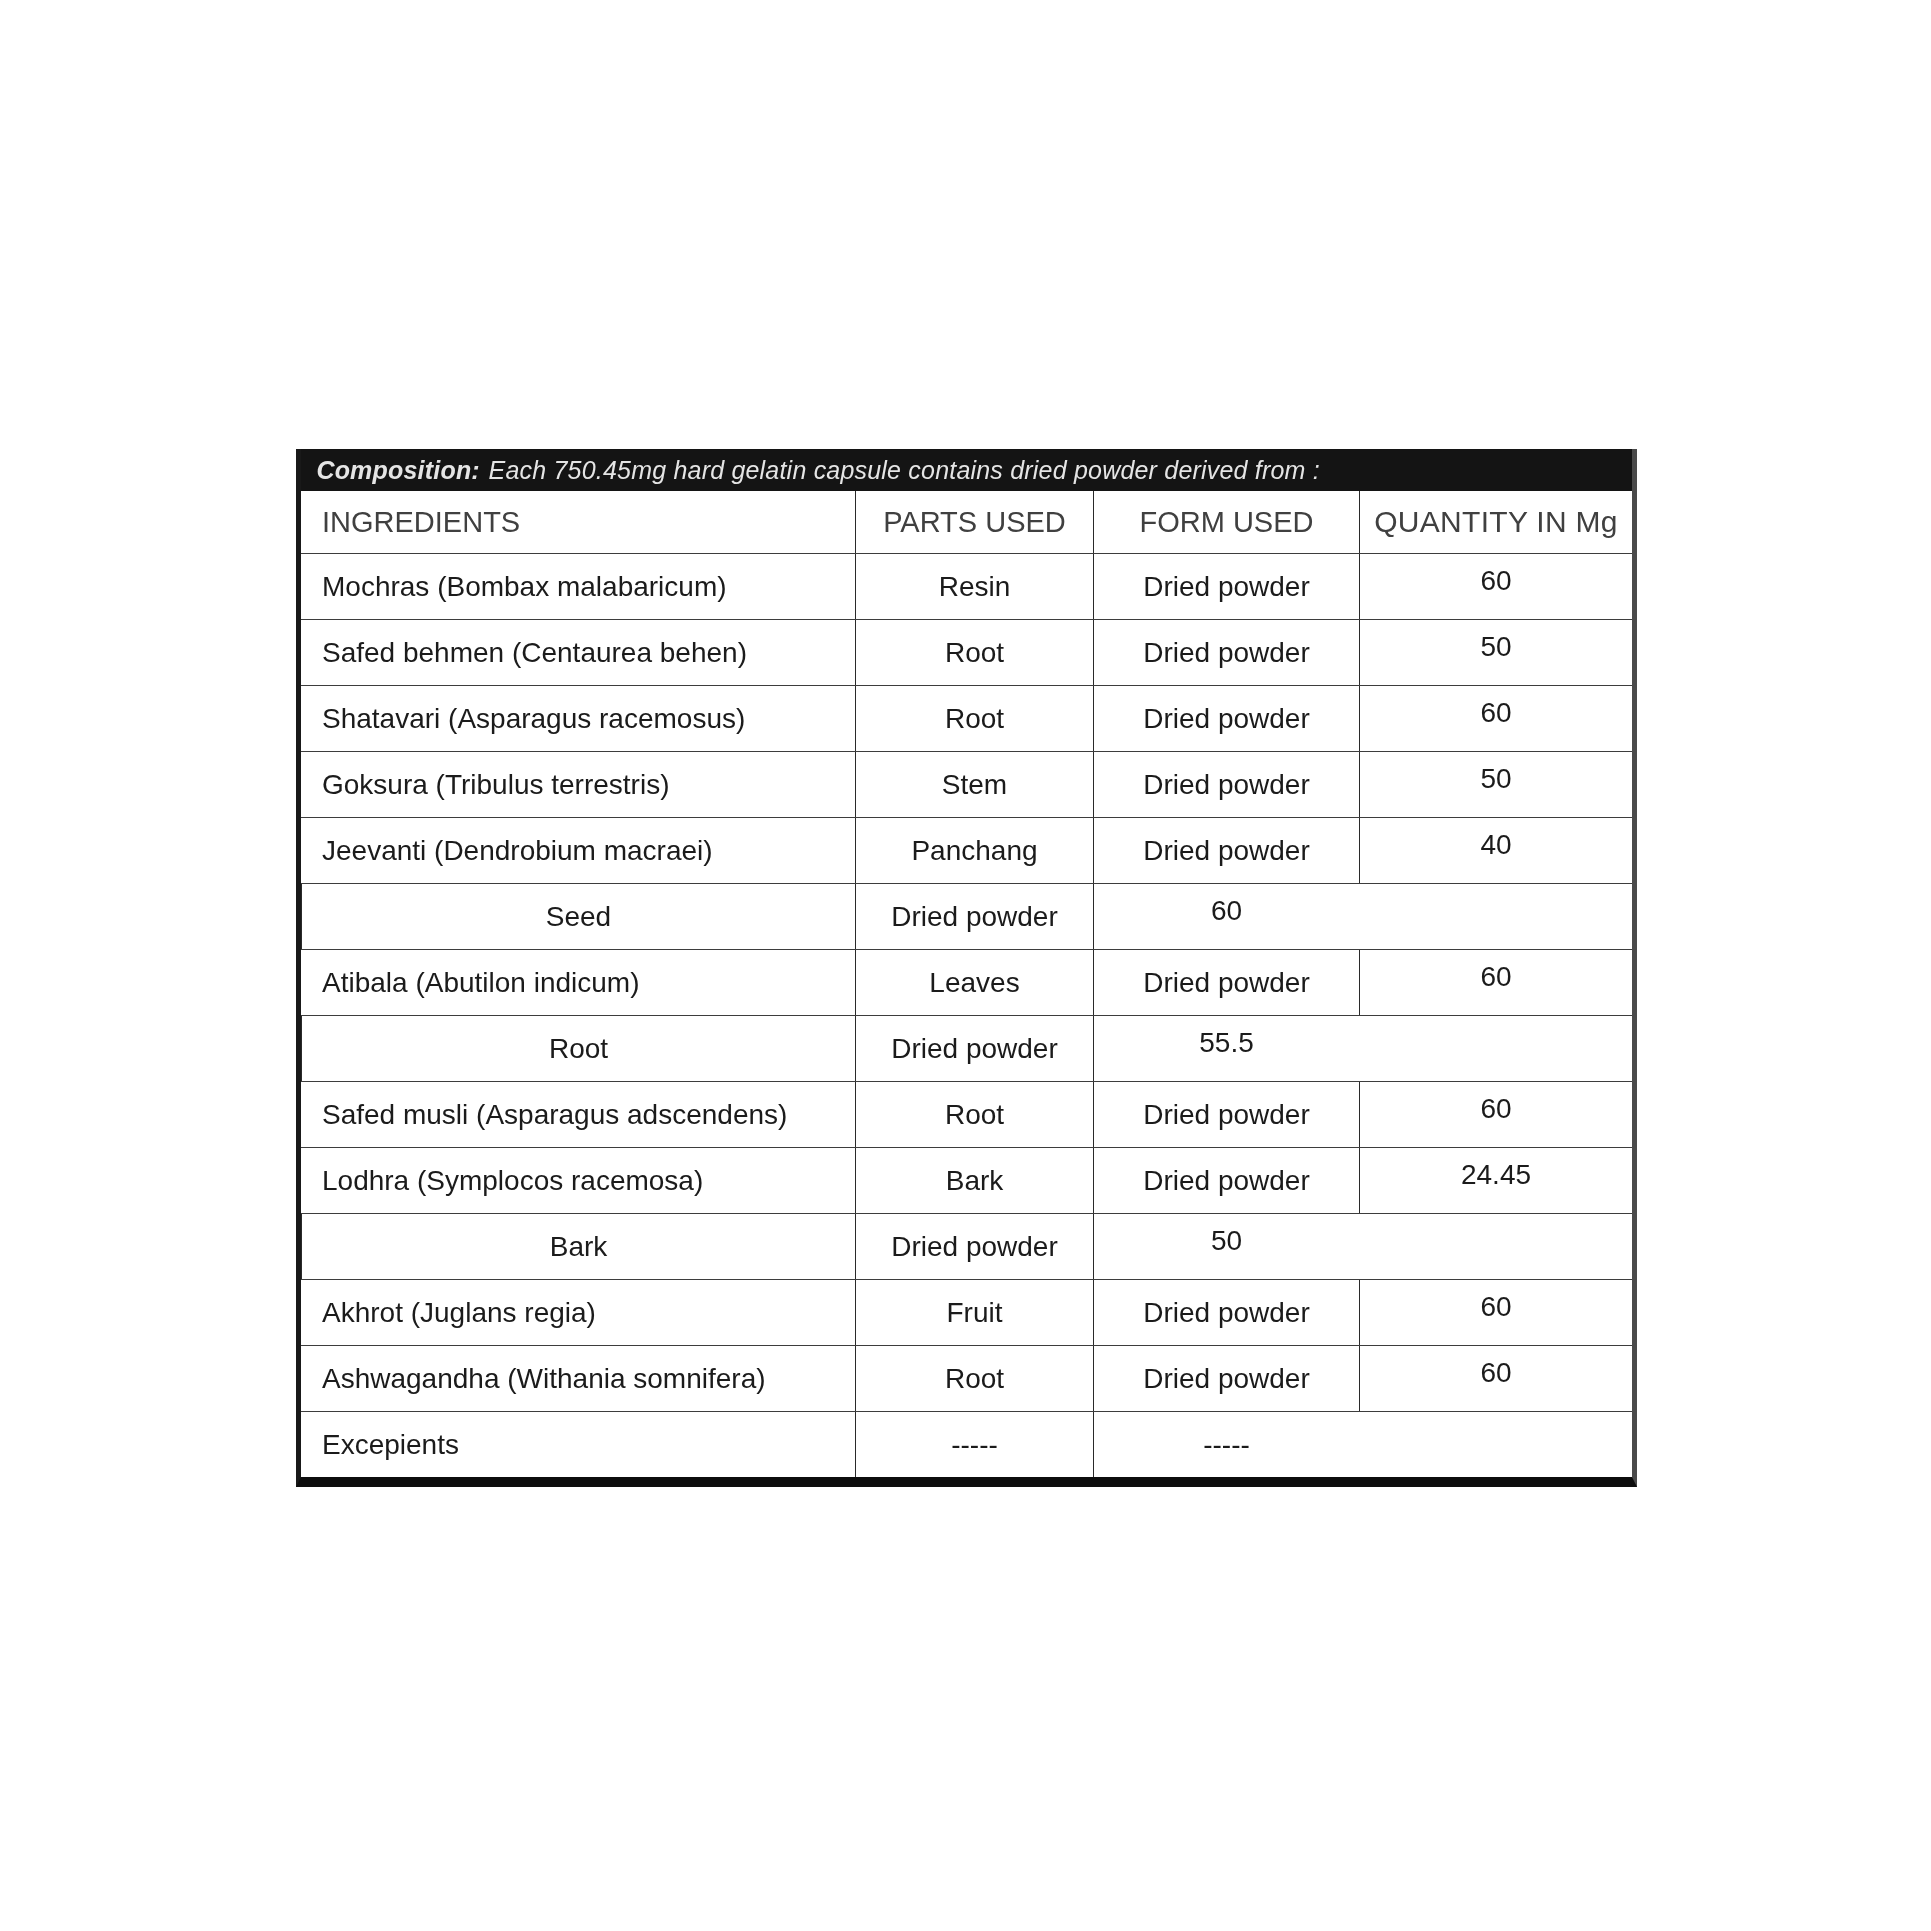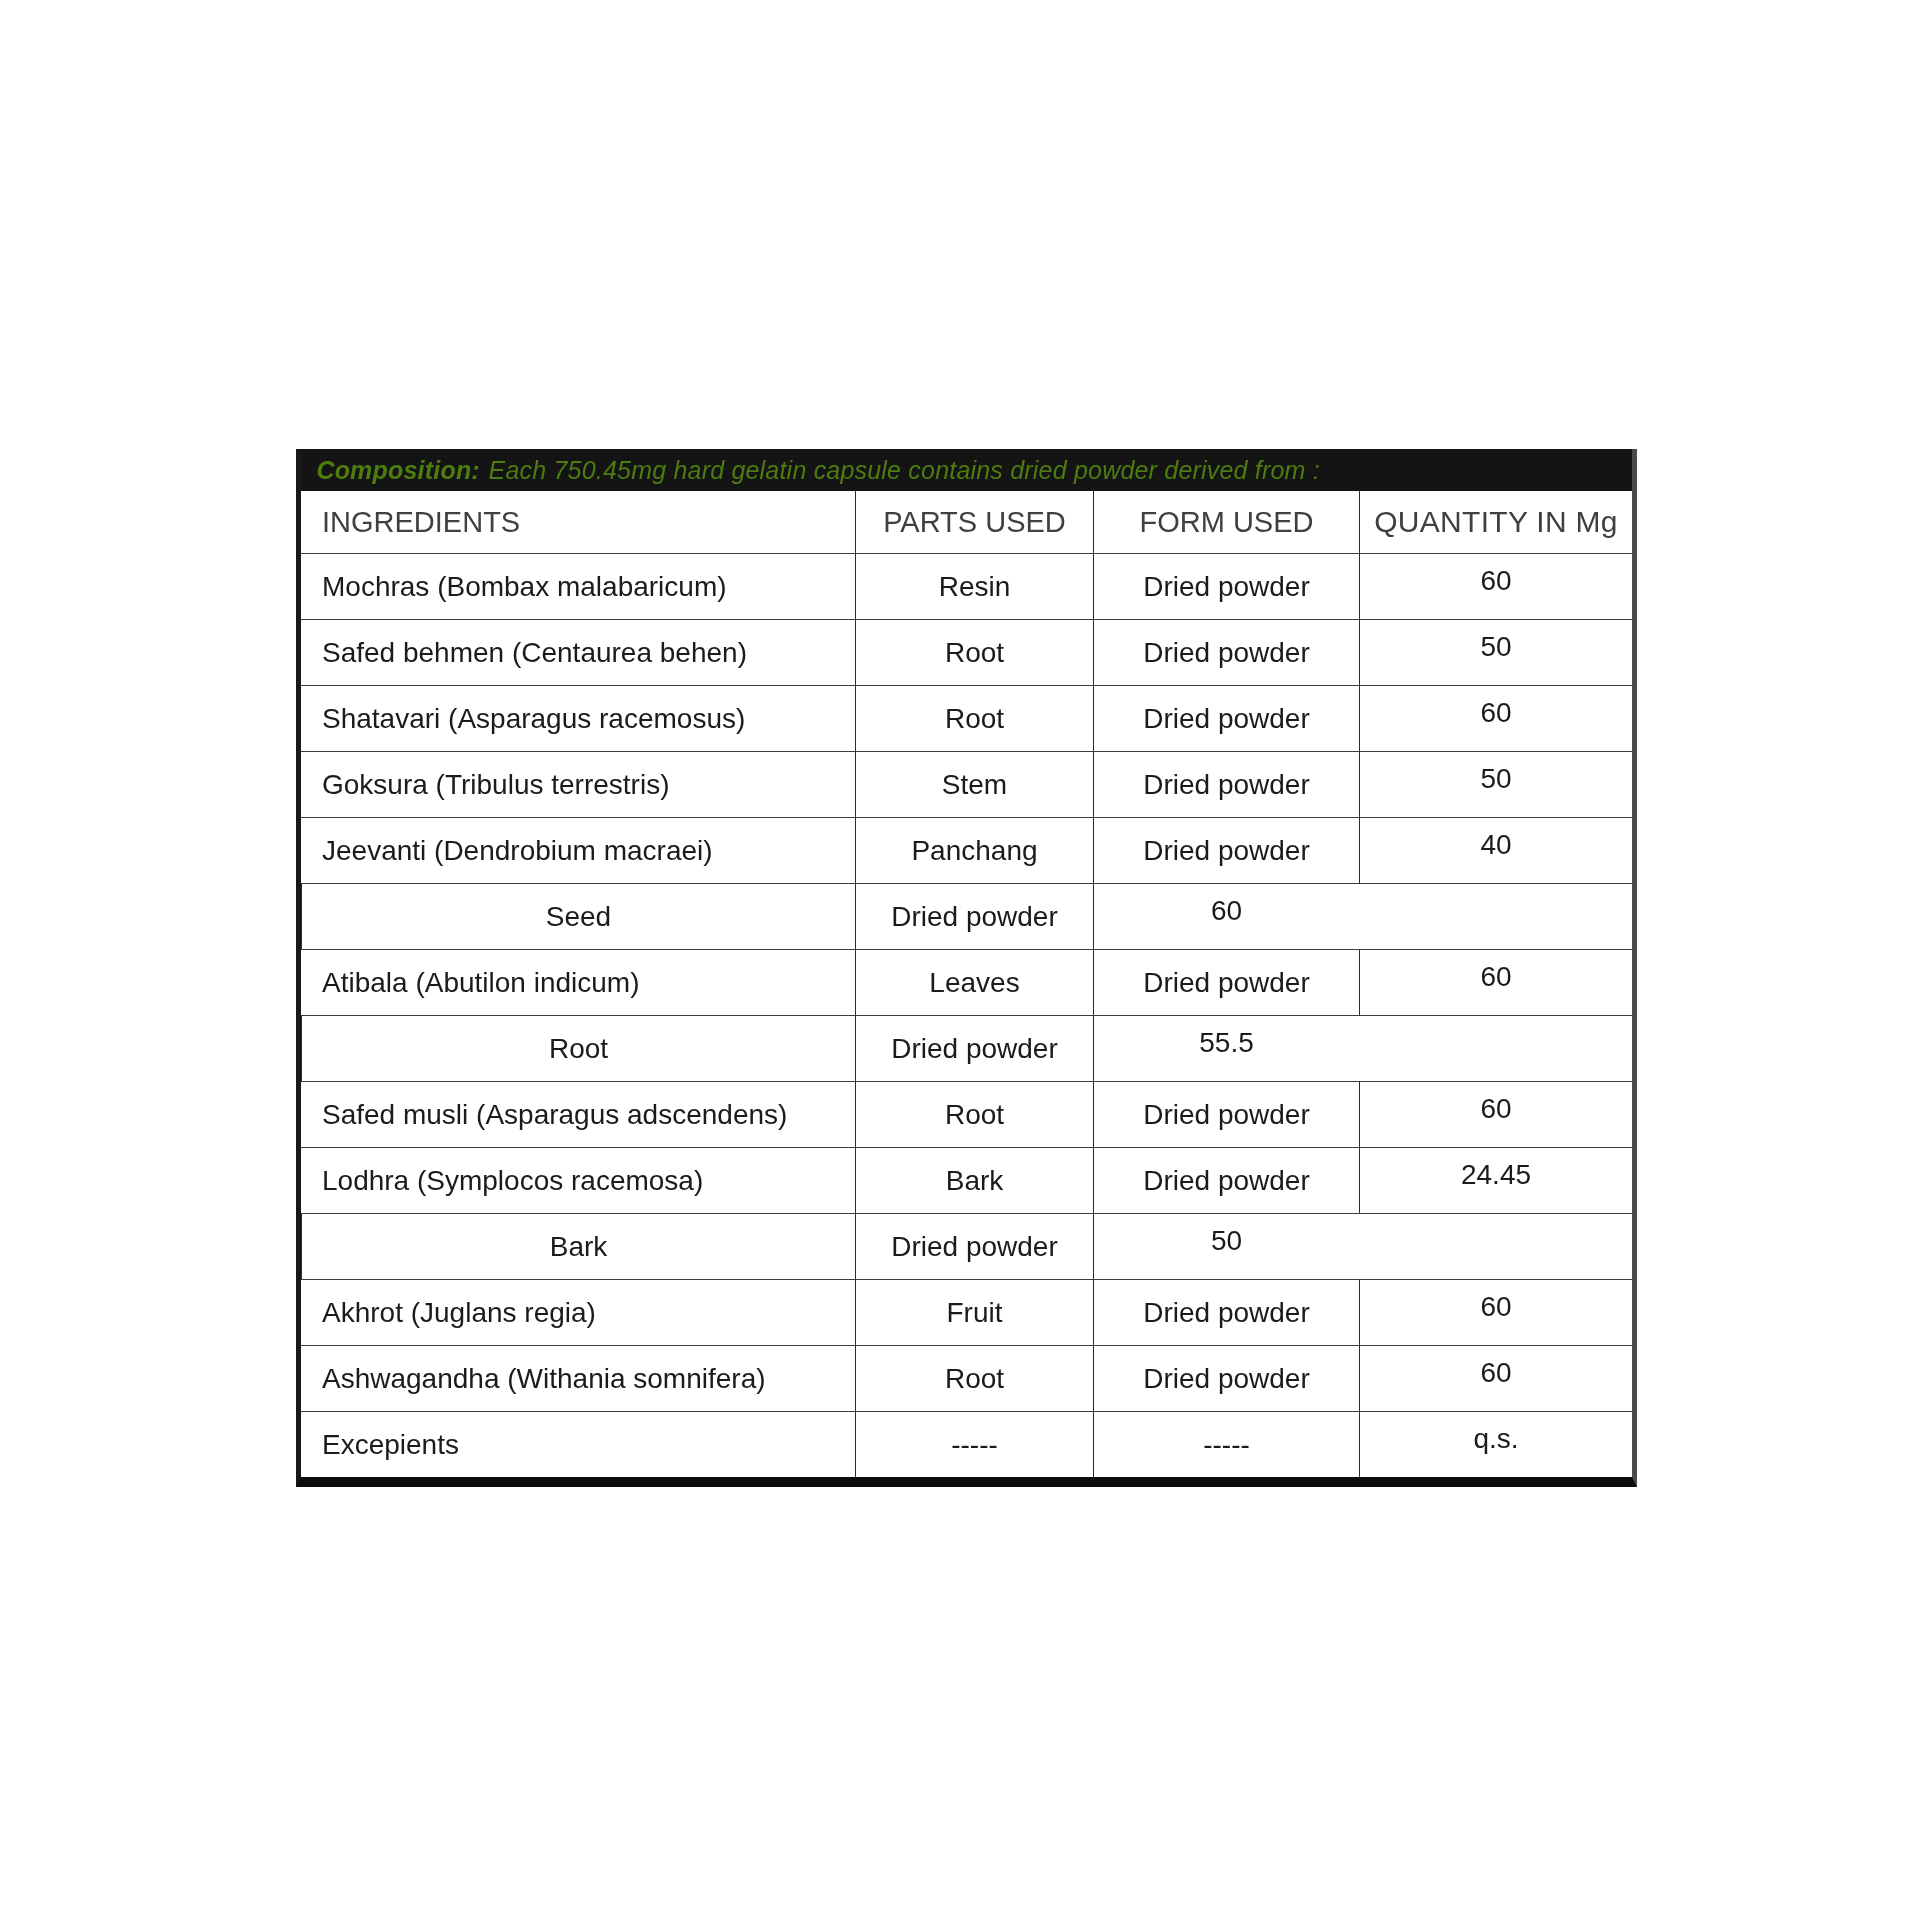--- a/index.html
+++ b/index.html
@@ -18,21 +18,21 @@
     width: 1341px;
     box-sizing: border-box;
     background: #ffffff;
     border-left: 5.8px solid #191919;
     border-right: 5.8px solid #4a4a4a;
     border-bottom: 10.6px solid #0d0d0d;
   }
   .title-bar {
     height: 42px;
     background: #141414;
-    color: #4d7c0f;
+    color: #e5e5e5;
     display: flex;
     align-items: center;
     padding-left: 15.4px;
     font-style: italic;
     font-size: 25px;
     letter-spacing: 0.2px;
     white-space: nowrap;
     overflow: hidden;
   }
   .title-bar .title-label {
@@ -180,17 +180,16 @@
     <div class="cell ing">Ashwagandha (Withania somnifera)</div>
     <div class="cell v-div">Root</div>
     <div class="cell v-div">Dried powder</div>
     <div class="cell v-div qty">60</div>
   </div>
 
   <div class="grid-row body-row">
     <div class="cell ing">Excepients</div>
     <div class="cell v-div">-----</div>
     <div class="cell v-div">-----</div>
-    <div class="cell v-div qty">q.s.</div>
   </div>
 
 </div>
 
 
 </body></html>

